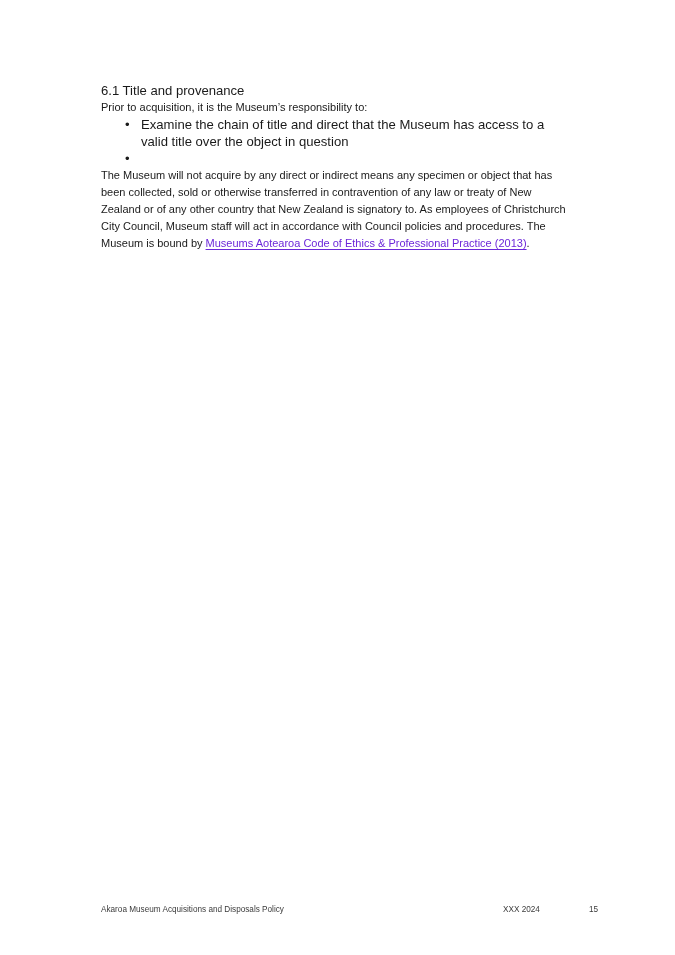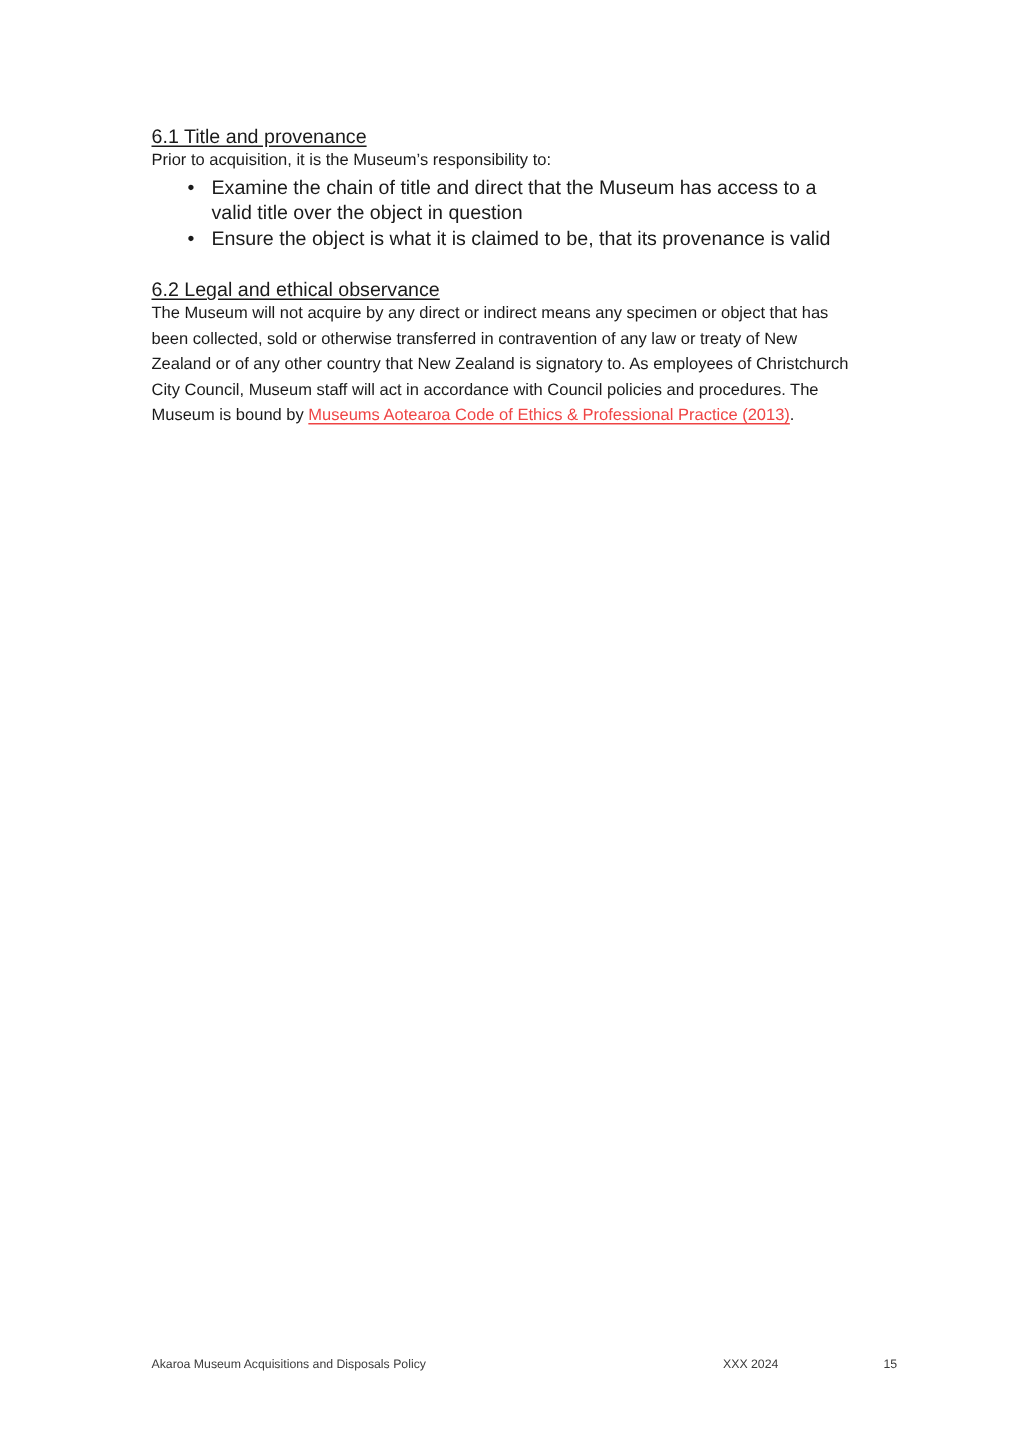--- a/index.html
+++ b/index.html
@@ -43,21 +43,20 @@
     color: #111111;
     letter-spacing: -0.05px;
   }
 
   .h-sub {
     font-weight: normal;
     font-size: 13.1px;
     line-height: 17px;
     margin: 0;
     color: #1a1a1a;
-    text-decoration: underline;
     text-underline-offset: 1.5px;
     display: inline-block;
   }
 
   .h-sub-wrap { margin: 0; line-height: 17px; }
 
   p.body {
     margin: 0;
     font-size: 11px;
     line-height: 17px;
@@ -86,21 +85,21 @@
     top: 0;
     width: 10px;
     text-align: left;
     font-size: 13.1px;
     line-height: 17px;
     color: #1a1a1a;
   }
 
   a.doclink,
   span.doclink {
-    color: #ef4444;
+    color: #6d28d9;
     text-decoration: underline;
     text-underline-offset: 1.5px;
     cursor: pointer;
   }
 
   .section {
     margin: 0;
   }
 
   
@@ -116,21 +115,21 @@
     color: #3b3b3b;
   }
   .footer .f-left {
     position: absolute;
     left: 0;
     top: 0;
     white-space: nowrap;
   }
   .footer .f-mid {
     position: absolute;
-    left: 381px;
+    left: 402px;
     top: 0;
     white-space: nowrap;
   }
   .footer .f-right {
     position: absolute;
     left: 488px;
     top: 0;
     white-space: nowrap;
   }
 </style>
@@ -148,31 +147,27 @@
       </div>
       <p class="body">Prior to acquisition, it is the Museum’s responsibility to:</p>
 
       <ul class="bullets">
         <li>
           <span class="dot">•</span>
           <span>Examine the chain of title and direct that the Museum has access to a valid title over the object in question</span>
         </li>
         <li>
           <span class="dot">•</span>
-          <span>Ensure the object is what it is claimed to be, that its provenance is valid</span>
         </li>
       </ul>
     </div>
 
     <div class="gap-block"></div>
 
     <div class="section">
-      <div class="h-sub-wrap">
-        <span class="h-sub">6.2 Legal and ethical observance</span>
-      </div>
       <p class="body"><span>The Museum will not acquire by any direct or indirect means any specimen or object that has been collected, sold or otherwise transferred in contravention of any law or treaty of New Zealand or of any other country that New Zealand is signatory to. As employees of Christchurch City Council, Museum staff will act in accordance with Council policies and procedures. The Museum is bound by </span><a class="doclink" href="#">Museums Aotearoa Code of Ethics &amp; Professional Practice (2013)</a><span>.</span></p>
     </div>
 
     <div class="gap-block"></div>
 
     <div class="section">
     </div>
 
   </div>
 

